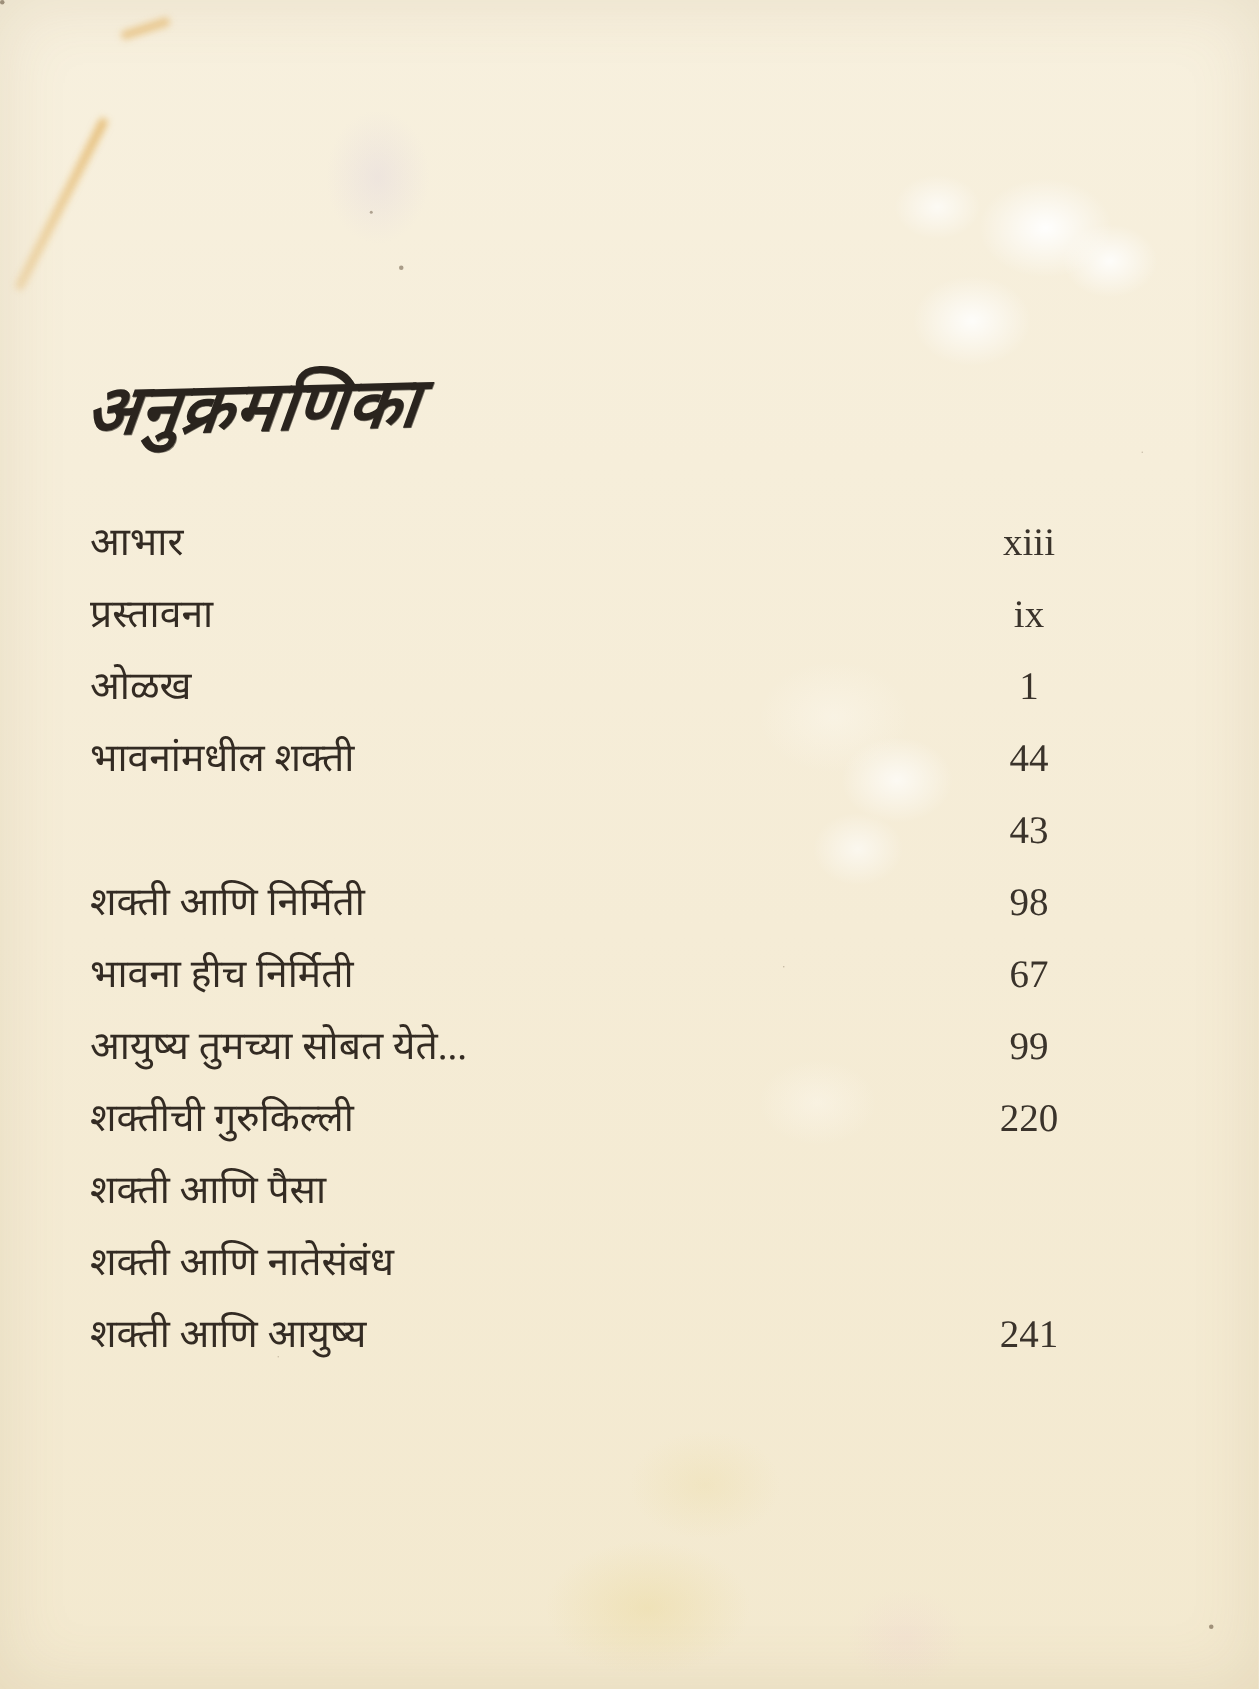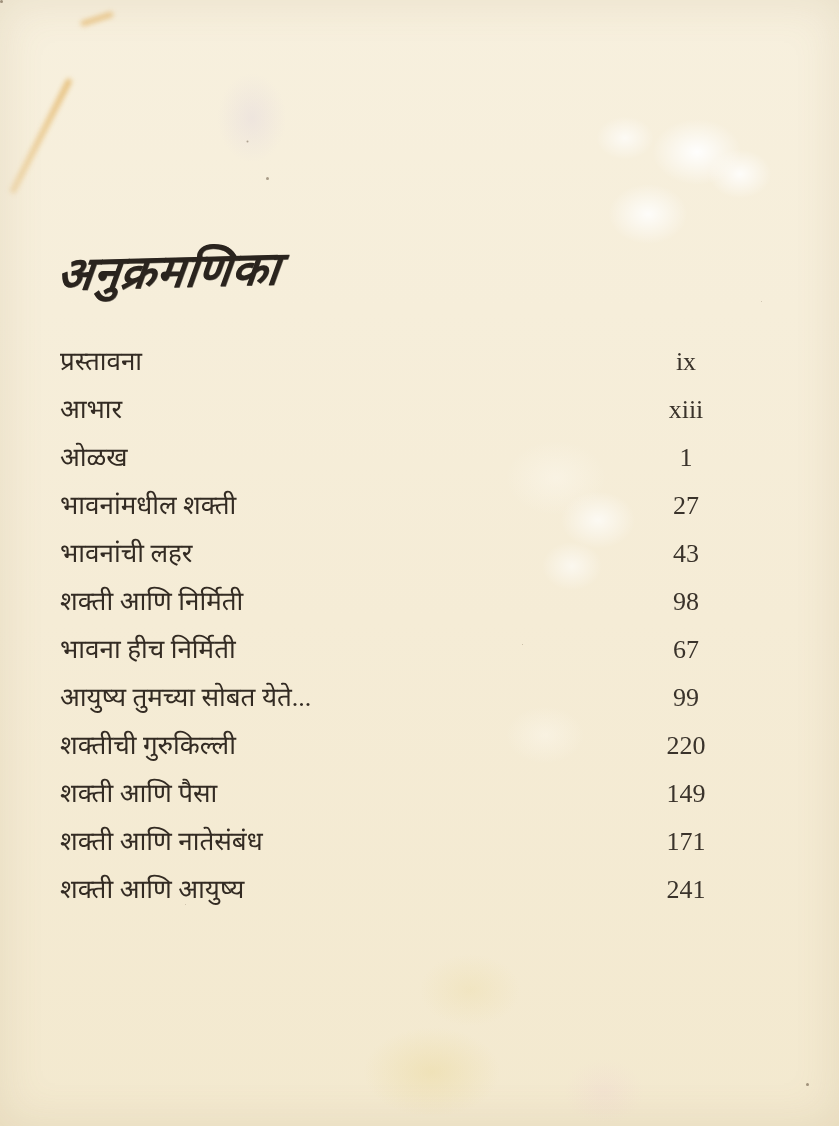--- a/index.html
+++ b/index.html
@@ -108,61 +108,58 @@
 <div class="page">
 
   <div class="stain-stroke stroke-long"></div>
   <div class="stain-stroke stroke-dash"></div>
   <div class="specks"></div>
 
   <div class="title">अनुक्रमणिका</div>
 
   <div class="toc">
     <div class="toc-row">
+      <span class="entry-title">आभार</span>
+      <span class="entry-page">xiii</span>
+    </div>
+    <div class="toc-row">
       <span class="entry-title">प्रस्तावना</span>
       <span class="entry-page">ix</span>
-    </div>
-    <div class="toc-row">
-      <span class="entry-title">आभार</span>
-      <span class="entry-page">xiii</span>
     </div>
     <div class="toc-row">
       <span class="entry-title">ओळख</span>
       <span class="entry-page">1</span>
     </div>
     <div class="toc-row">
       <span class="entry-title">भावनांमधील शक्ती</span>
-      <span class="entry-page">27</span>
+      <span class="entry-page">44</span>
     </div>
     <div class="toc-row">
-      <span class="entry-title">भावनांची लहर</span>
       <span class="entry-page">43</span>
     </div>
     <div class="toc-row">
       <span class="entry-title">शक्ती आणि निर्मिती</span>
       <span class="entry-page">98</span>
     </div>
     <div class="toc-row">
       <span class="entry-title">भावना हीच निर्मिती</span>
       <span class="entry-page">67</span>
     </div>
     <div class="toc-row">
       <span class="entry-title">आयुष्य तुमच्या सोबत येते...</span>
       <span class="entry-page">99</span>
     </div>
     <div class="toc-row">
       <span class="entry-title">शक्तीची गुरुकिल्ली</span>
       <span class="entry-page">220</span>
     </div>
     <div class="toc-row">
       <span class="entry-title">शक्ती आणि पैसा</span>
-      <span class="entry-page">149</span>
     </div>
     <div class="toc-row">
       <span class="entry-title">शक्ती आणि नातेसंबंध</span>
-      <span class="entry-page">171</span>
     </div>
     <div class="toc-row">
       <span class="entry-title">शक्ती आणि आयुष्य</span>
       <span class="entry-page">241</span>
     </div>
   </div>
 </div>
 
 </body></html>

